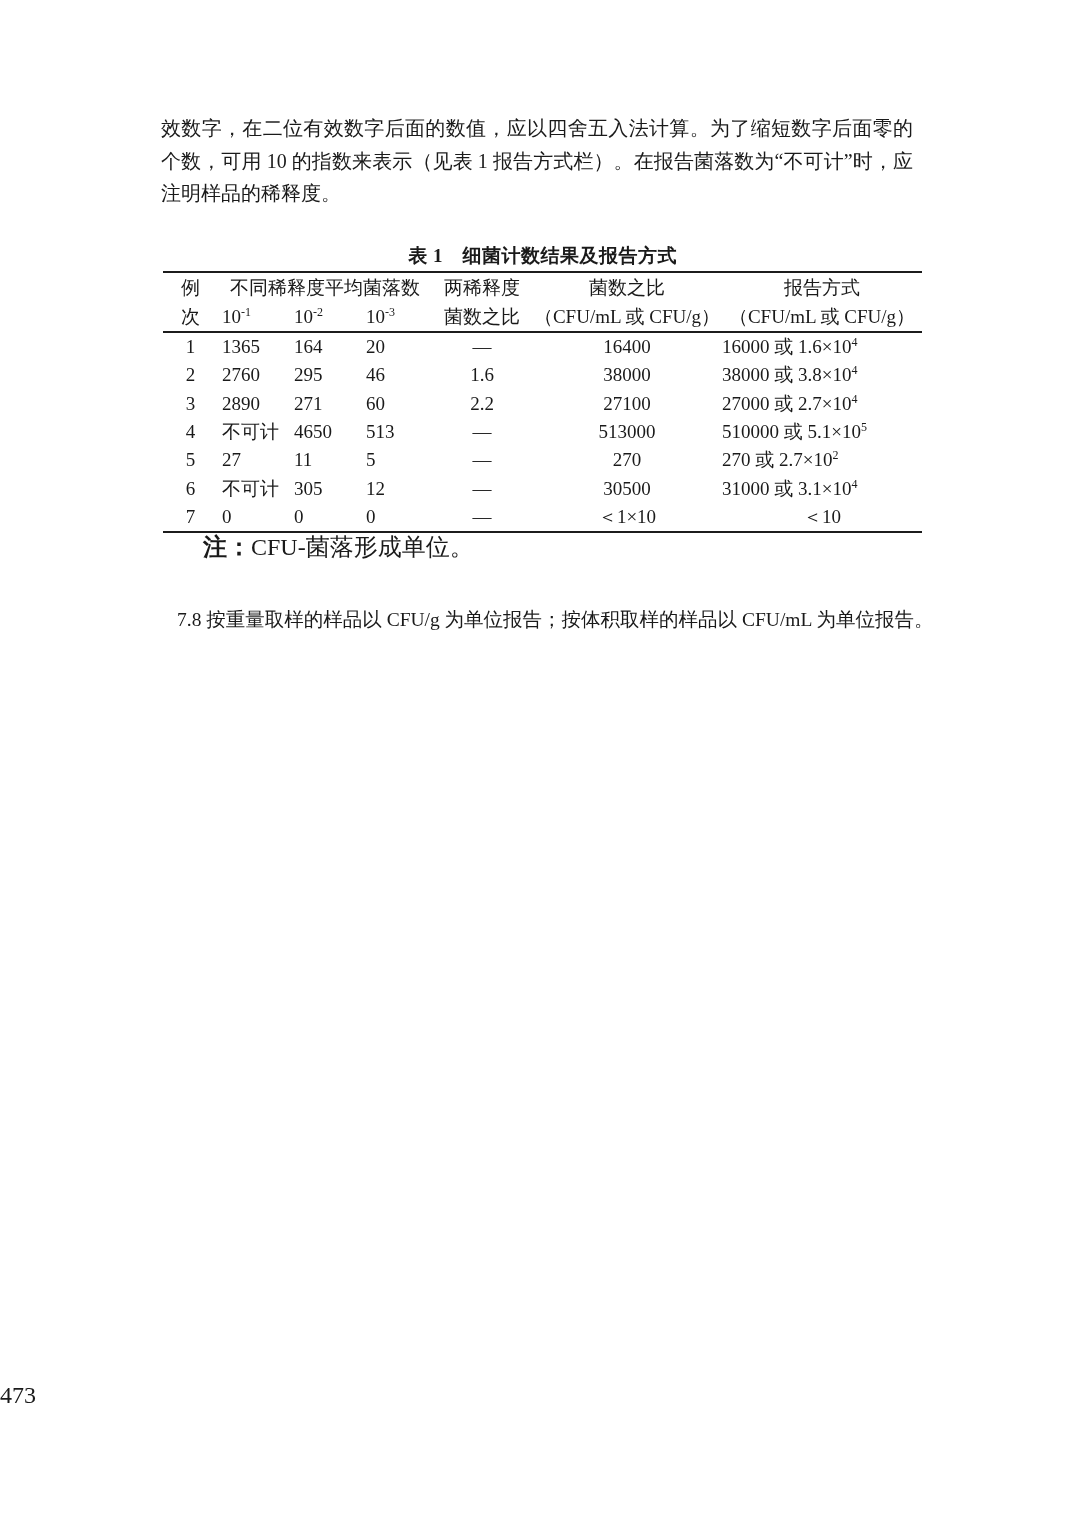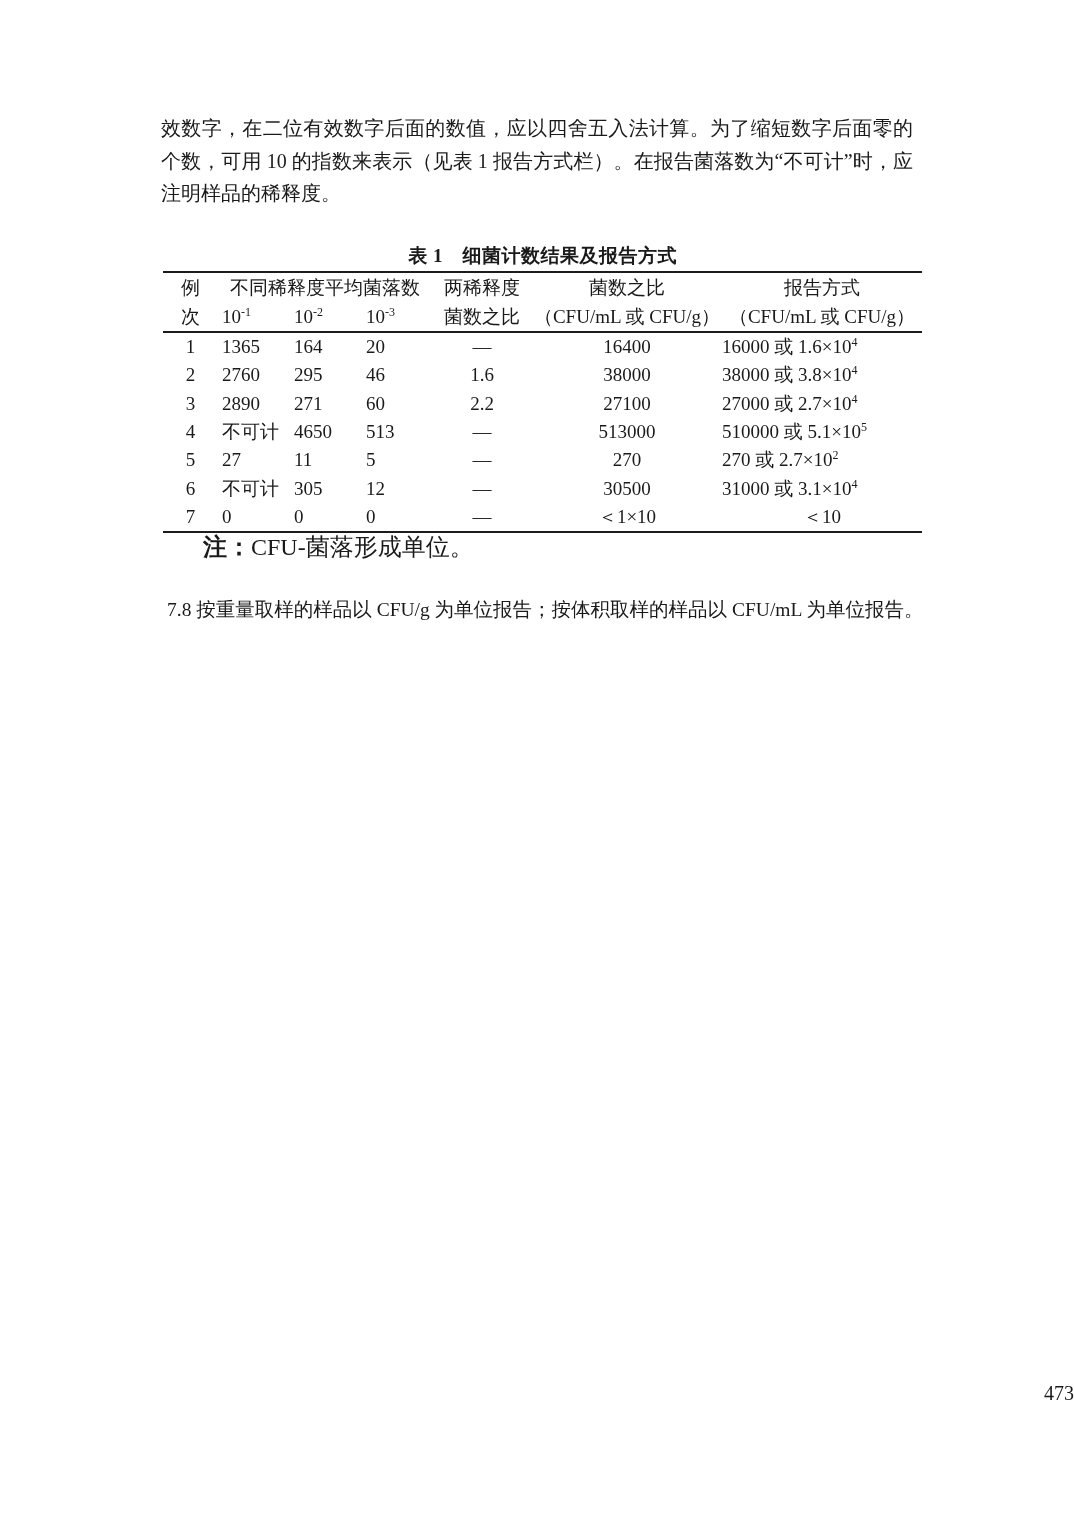--- a/index.html
+++ b/index.html
@@ -74,31 +74,31 @@
     top: 531px;
     margin: 0;
     font-size: 24px;
   }
   .note .b { font-weight: bold; }
   .sec78 {
     position: absolute;
     left: 161px;
     top: 588px;
     width: 760px;
-    margin: 6px;
+    margin: 16px;
     font-size: 19.5px;
     line-height: 32px;
   }
   .pageno {
     position: absolute;
     left: 0;
     top: 1382px;
     width: 100%;
-    text-align: right;
-    font-size: 20px;
+    text-align: left;
+    font-size: 24px;
   }
 </style>
 </head>
 <body>
 
 <div class="page">
 
   <p class="intro">效数字，在二位有效数字后面的数值，应以四舍五入法计算。为了缩短数字后面零的个数，可用 10 的指数来表示（见表 1 报告方式栏）。在报告菌落数为“不可计”时，应注明样品的稀释度。</p>
 
   <div class="caption">表 1　细菌计数结果及报告方式</div>

